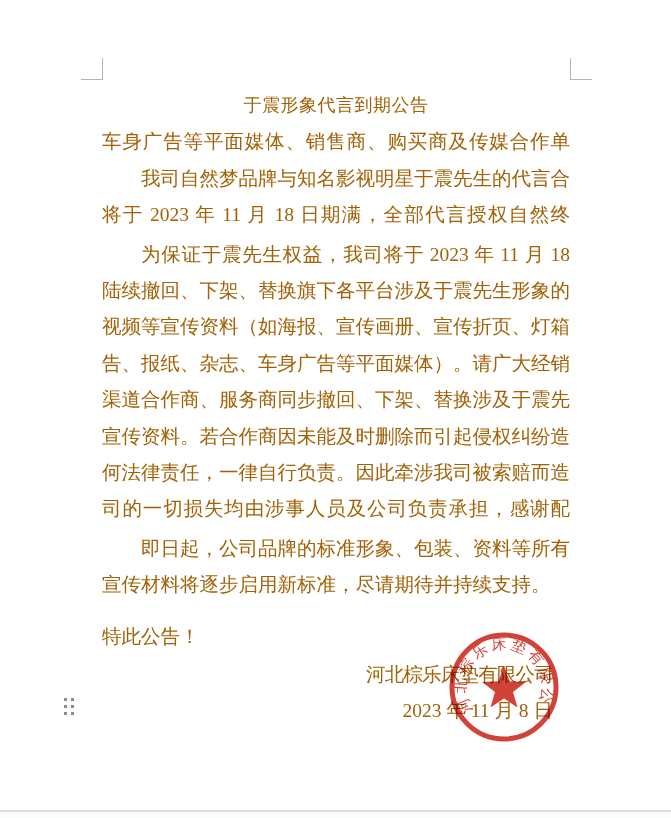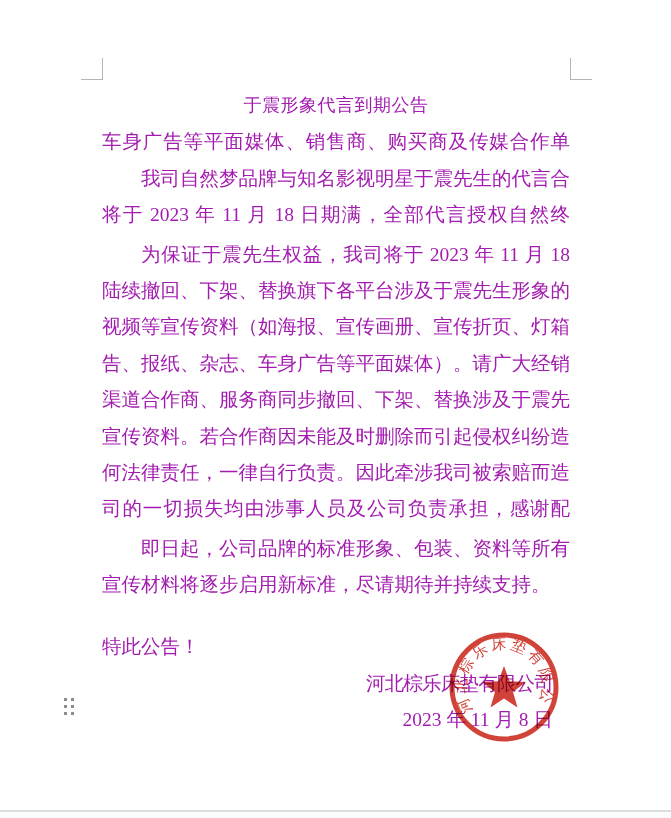--- a/index.html
+++ b/index.html
@@ -3,21 +3,21 @@
 <meta charset="utf-8">
 <style>
   html, body { margin: 0; padding: 0; background: #ffffff; }
   #screen {
     position: relative;
     width: 671px;
     height: 818px;
     background: #ffffff;
     overflow: hidden;
     font-family: "Liberation Serif", "DejaVu Serif", serif;
-    color: #a21caf;
+    color: #a16207;
   }
 
   
   .corner-mark { position: absolute; width: 21px; height: 21px; }
   .corner-mark.tl { left: 81px;  top: 58px; border-right: 1px solid #b5b5b5; border-bottom: 1px solid #b5b5b5; }
   .corner-mark.tr { left: 570px; top: 58px; border-left: 1px solid #b5b5b5;  border-bottom: 1px solid #b5b5b5; }
 
   
   .doc-column {
     position: absolute;
@@ -39,25 +39,26 @@
   .para-gap    { margin-top: 3px; }
   .doc-title {
     height: 36.4px;
     line-height: 34px;
     text-align: center;
     text-align-last: center;
     font-size: 18px;
     letter-spacing: 0.5px;
   }
   .closing-line {
-    margin-top: 26px;
+    margin-top: 17px;
     height: 36.4px;
     line-height: 36.4px;
     text-align: center;
     text-align-last: left;
+    font-family: Liberation Mono, monospace;
   }
   .signature-block { text-align: right; padding-right: 17px; }
   .signature-block .sig-line {
     height: 36.6px;
     line-height: 36.6px;
     text-align: right;
     text-align-last: right;
   }
   .sig-company { letter-spacing: -0.8px; }
 

